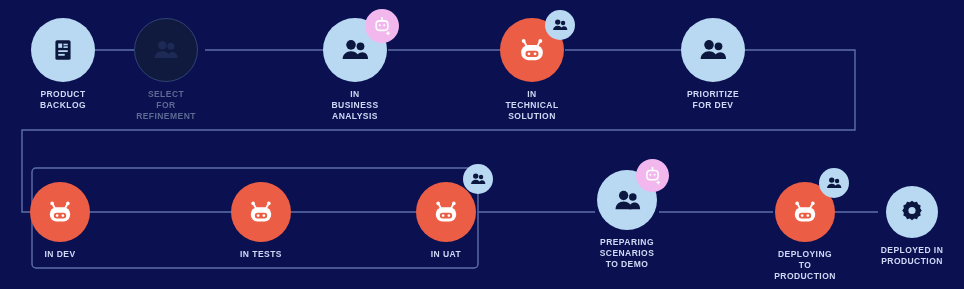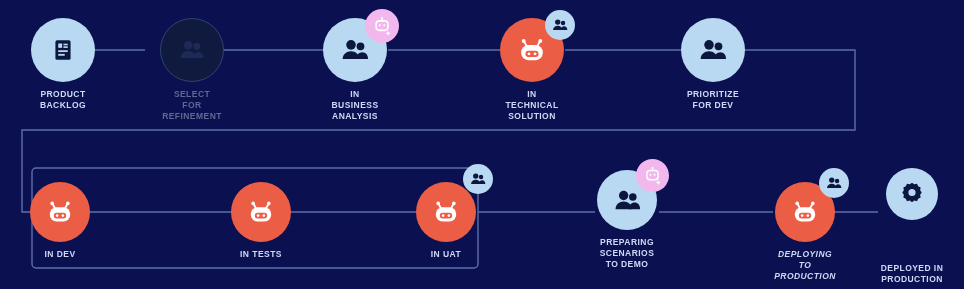--- a/index.html
+++ b/index.html
@@ -82,21 +82,21 @@
           <rect x="12.4" y="8.6" width="4" height="1.5" fill="#b9d9f2"></rect>
           <rect x="7.6" y="12.2" width="8.8" height="1.7" fill="#b9d9f2"></rect>
           <rect x="7.6" y="15.6" width="6" height="1.7" fill="#b9d9f2"></rect>
         </svg>
       </span>
     </div>
     <div class="label">PRODUCT
 BACKLOG</div>
   </div>
 
-  <div class="node" style="left:142px;top:18px;width:100px;">
+  <div class="node" style="left:116px;top:18px;width:100px;">
     <div class="disc dim" style="width:64px;height:64px;">
       <span>
         <svg width="30" height="30" viewBox="0 0 28 28">
           <circle cx="10.5" cy="9.5" r="4" fill="#1d2a55"></circle>
           <circle cx="18.5" cy="10.5" r="3.3" fill="#1d2a55"></circle>
           <path d="M3.5 21.5c0-4 3.2-6.6 7-6.6s7 2.6 7 6.6z" fill="#1d2a55"></path>
           <path d="M15 21.5c0-3.4 2.2-5.7 5-5.7s4.8 2.3 4.8 5.7z" fill="#1d2a55"></path>
         </svg>
       </span>
     </div>
@@ -255,21 +255,21 @@
           <circle cx="14.4" cy="11.2" r="1.2" fill="#fff"></circle>
           <path d="M18.6 17.2l.8 2 2 .8-2 .8-.8 2-.8-2-2-.8 2-.8z" fill="#fff"></path>
         </svg>
       </span>
     </div>
     <div class="label">PREPARING
 SCENARIOS
 TO DEMO</div>
   </div>
 
-  <div class="node" style="left:755px;top:182px;width:100px;font-style:italic;">
+  <div class="node" style="left:755px;top:182px;width:100px;">
     <div class="disc orange" style="width:60px;height:60px;">
       <span>
         <svg width="34" height="34" viewBox="0 0 32 32">
           <path d="M9 8.5 L11.5 13" stroke="#fff" stroke-width="1.7" stroke-linecap="round"></path>
           <path d="M23 8.5 L20.5 13" stroke="#fff" stroke-width="1.7" stroke-linecap="round"></path>
           <circle cx="8.6" cy="7.9" r="1.7" fill="#fff"></circle>
           <circle cx="23.4" cy="7.9" r="1.7" fill="#fff"></circle>
           <rect x="6.4" y="11.6" width="19.2" height="13.4" rx="6.3" fill="#fff"></rect>
           <rect x="10.2" y="16.6" width="11.6" height="5.6" rx="2.6" fill="#ec5d45"></rect>
           <circle cx="13.3" cy="19.4" r="1.25" fill="#fff"></circle>
@@ -283,21 +283,21 @@
           <path d="M3.2 21.8c0-4.1 3.3-6.8 7.3-6.8s7.3 2.7 7.3 6.8z" fill="#0c1740"></path>
           <path d="M15.2 21.8c0-3.5 2.3-5.9 5.2-5.9s5 2.4 5 5.9z" fill="#0c1740"></path>
         </svg>
       </span>
     </div>
     <div class="label">DEPLOYING
 TO
 PRODUCTION</div>
   </div>
 
-  <div class="node" style="left:862px;top:168px;width:100px;gap:36px;">
+  <div class="node" style="left:862px;top:186px;width:100px;">
     <div class="disc blue" style="width:52px;height:52px;">
       <span>
         <svg width="26" height="26" viewBox="0 0 24 24">
           <path d="M12 1.6l2.1 1.5 2.5-.5 1.1 2.3 2.3 1.1-.5 2.5 1.5 2.1-1.5 2.1.5 2.5-2.3 1.1-1.1 2.3-2.5-.5L12 19.6l-2.1-1.5-2.5.5-1.1-2.3-2.3-1.1.5-2.5L3 10.6l1.5-2.1-.5-2.5 2.3-1.1 1.1-2.3 2.5.5z" fill="#0c1740"></path>
           <circle cx="12" cy="10.6" r="3.3" fill="#b9d9f2"></circle>
         </svg>
       </span>
     </div>
     <div class="label">DEPLOYED IN
 PRODUCTION</div>

